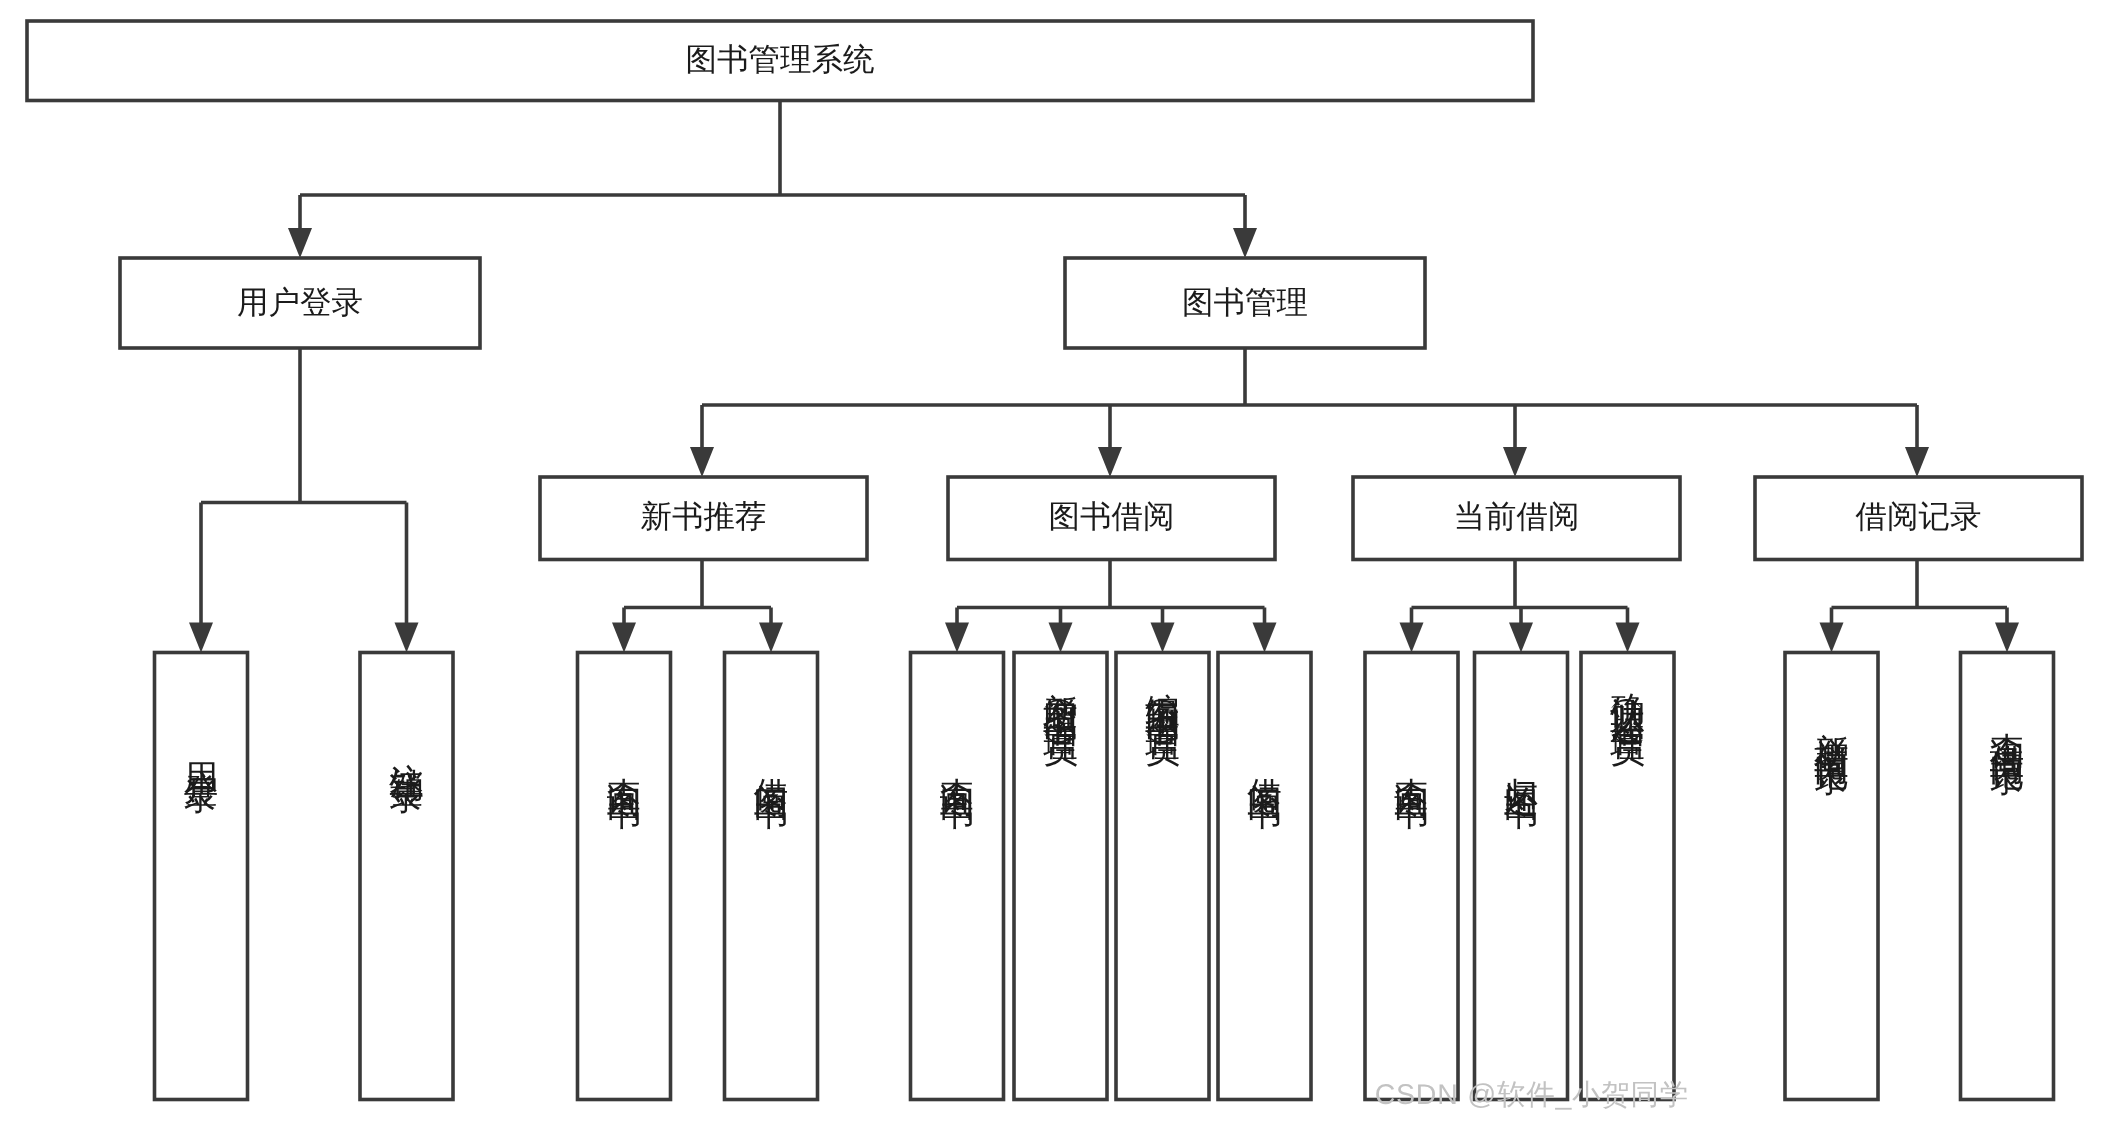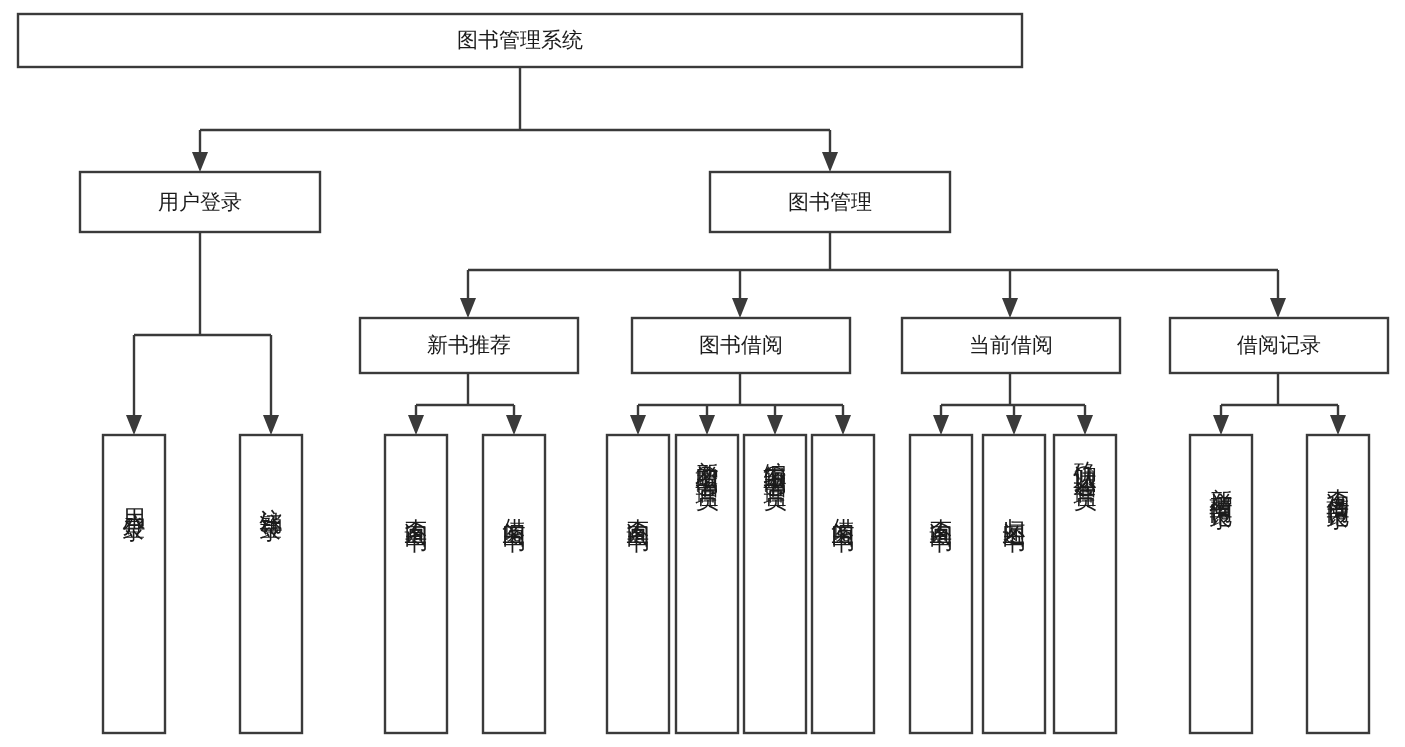--- a/index.html
+++ b/index.html
@@ -274,13 +274,14 @@
   </div>
 
   
   <div class="vlabel-wrap" style="left:1190px; top:470px; width:62px; height:262px;">
     <span class="vlabel">新增借阅记录</span>
   </div>
   <div class="vlabel-wrap" style="left:1307px; top:470px; width:62px; height:262px;">
     <span class="vlabel">查询借阅记录</span>
   </div>
 
+  <div id="watermark">CSDN @软件_小贺同学</div>
 </div>
 
 </body></html>

